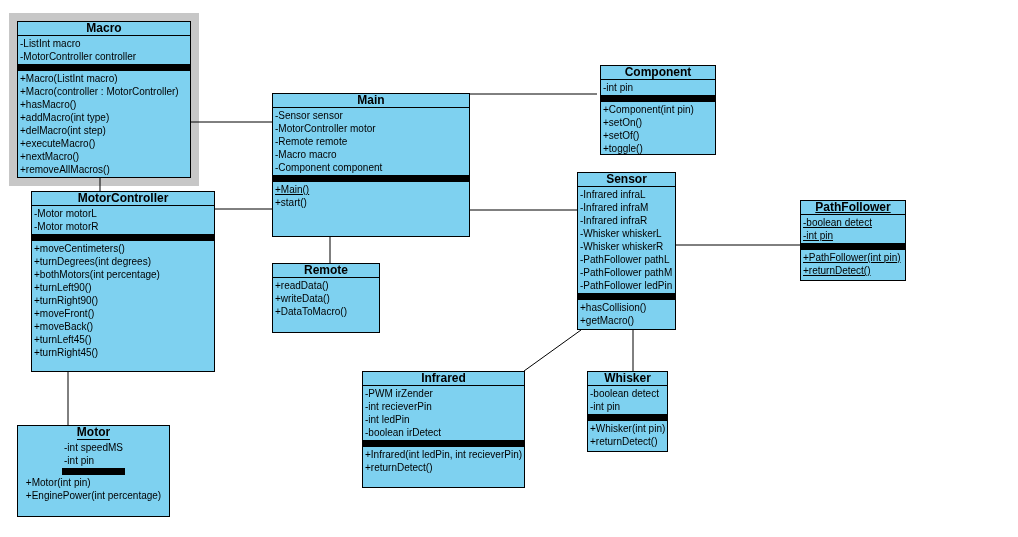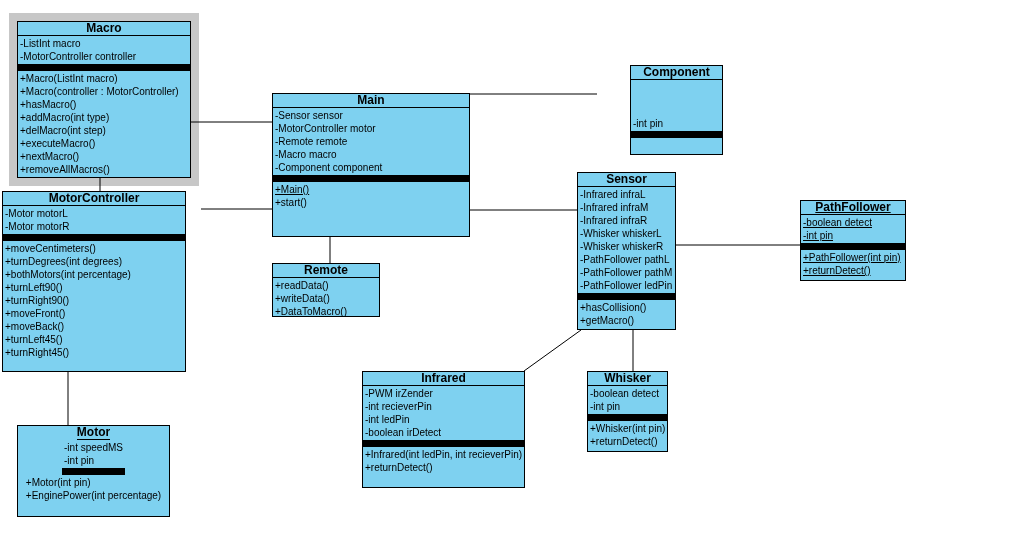--- a/index.html
+++ b/index.html
@@ -92,21 +92,21 @@
         <div class="member">+Macro(controller : MotorController)</div>
         <div class="member">+hasMacro()</div>
         <div class="member">+addMacro(int type)</div>
         <div class="member">+delMacro(int step)</div>
         <div class="member">+executeMacro()</div>
         <div class="member">+nextMacro()</div>
         <div class="member">+removeAllMacros()</div>
       </div>
   </div>
 
-  <div class="uml-box" style="left:2px;top:191px;width:184px;height:181px;">
+  <div class="uml-box" style="left:31px;top:191px;width:184px;height:181px;">
     <div class="uml-title">MotorController</div>
     <div class="uml-attrs">
         <div class="member">-Motor motorL</div>
         <div class="member">-Motor motorR</div>
       </div>
     <div class="uml-methods">
         <div class="member">+moveCentimeters()</div>
         <div class="member">+turnDegrees(int degrees)</div>
         <div class="member">+bothMotors(int percentage)</div>
         <div class="member">+turnLeft90()</div>
@@ -138,30 +138,30 @@
         <div class="member">-Remote remote</div>
         <div class="member">-Macro macro</div>
         <div class="member">-Component component</div>
       </div>
     <div class="uml-methods">
         <div class="member" style="text-decoration: underline;">+Main()</div>
         <div class="member">+start()</div>
       </div>
   </div>
 
-  <div class="uml-box" style="left:272px;top:263px;width:108px;height:54px;">
+  <div class="uml-box" style="left:272px;top:263px;width:108px;height:70px;">
     <div class="uml-title">Remote</div>
     <div class="uml-methods">
         <div class="member">+readData()</div>
         <div class="member">+writeData()</div>
         <div class="member">+DataToMacro()</div>
       </div>
   </div>
 
-  <div class="uml-box" style="left:630px;top:65px;width:93px;height:90px;gap:36px;">
+  <div class="uml-box" style="left:600px;top:65px;width:116px;height:90px;">
     <div class="uml-title">Component</div>
     <div class="uml-attrs">
         <div class="member">-int pin</div>
       </div>
     <div class="uml-methods">
         <div class="member">+Component(int pin)</div>
         <div class="member">+setOn()</div>
         <div class="member">+setOf()</div>
         <div class="member">+toggle()</div>
       </div>

